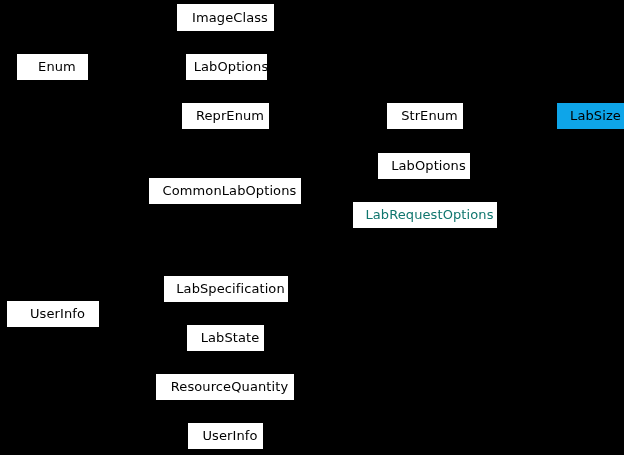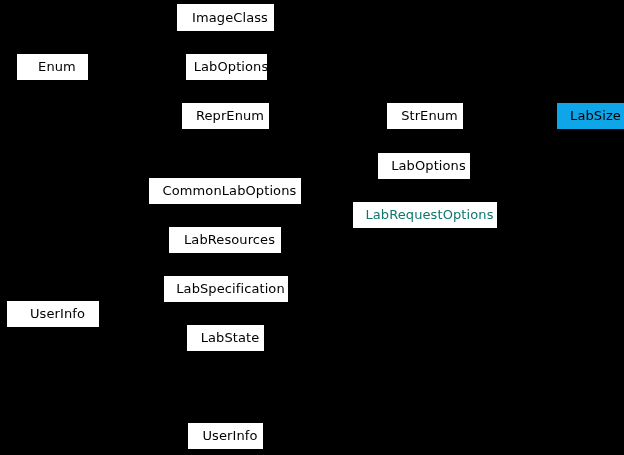--- a/index.html
+++ b/index.html
@@ -92,28 +92,28 @@
     </a>
     <a class="node" style="left: 377px; top: 152px; width: 94px; height: 28px; background: rgb(255, 255, 255); border-color: rgb(0, 0, 0); color: rgb(0, 0, 0);">
       <span class="label">LabOptions</span>
     </a>
     <a class="node" style="left: 148px; top: 177px; width: 154px; height: 28px; background: rgb(255, 255, 255); border-color: rgb(0, 0, 0); color: rgb(0, 0, 0);">
       <span class="label">CommonLabOptions</span>
     </a>
     <a class="node" style="left: 352px; top: 201px; width: 146px; height: 28px; background: rgb(255, 255, 255); border-color: rgb(0, 0, 0); color: #0f766e;">
       <span class="label">LabRequestOptions</span>
     </a>
-    <a class="node" style="left: 168px; top: 226px; width: 114px; height: 28px; background: rgb(255, 255, 255); border-color: rgb(0, 0, 0); color: rgb(0, 0, 0);">
-      <span class="label">LabResources</span>
-    </a>
     <a class="node" style="left: 163px; top: 275px; width: 126px; height: 28px; background: rgb(255, 255, 255); border-color: rgb(0, 0, 0); color: rgb(0, 0, 0); justify-content: center;">
       <span class="label">LabSpecification</span>
     </a>
     <a class="node" style="left: 6px; top: 300px; width: 94px; height: 28px; background: rgb(255, 255, 255); border-color: rgb(0, 0, 0); color: rgb(0, 0, 0);">
       <span class="label">UserInfo</span>
     </a>
     <a class="node" style="left: 186px; top: 324px; width: 79px; height: 28px; background: rgb(255, 255, 255); border-color: rgb(0, 0, 0); color: rgb(0, 0, 0);">
       <span class="label">LabState</span>
     </a>
+    <a class="node" style="left: 155px; top: 373px; width: 140px; height: 28px; background: rgb(255, 255, 255); border-color: rgb(0, 0, 0); color: rgb(0, 0, 0);">
+      <span class="label">ResourceQuantity</span>
+    </a>
     <a class="node" style="left: 187px; top: 422px; width: 77px; height: 28px; background: rgb(255, 255, 255); border-color: rgb(0, 0, 0); color: rgb(0, 0, 0);">
       <span class="label">UserInfo</span>
     </a>
   </div>
 
 </body></html>

